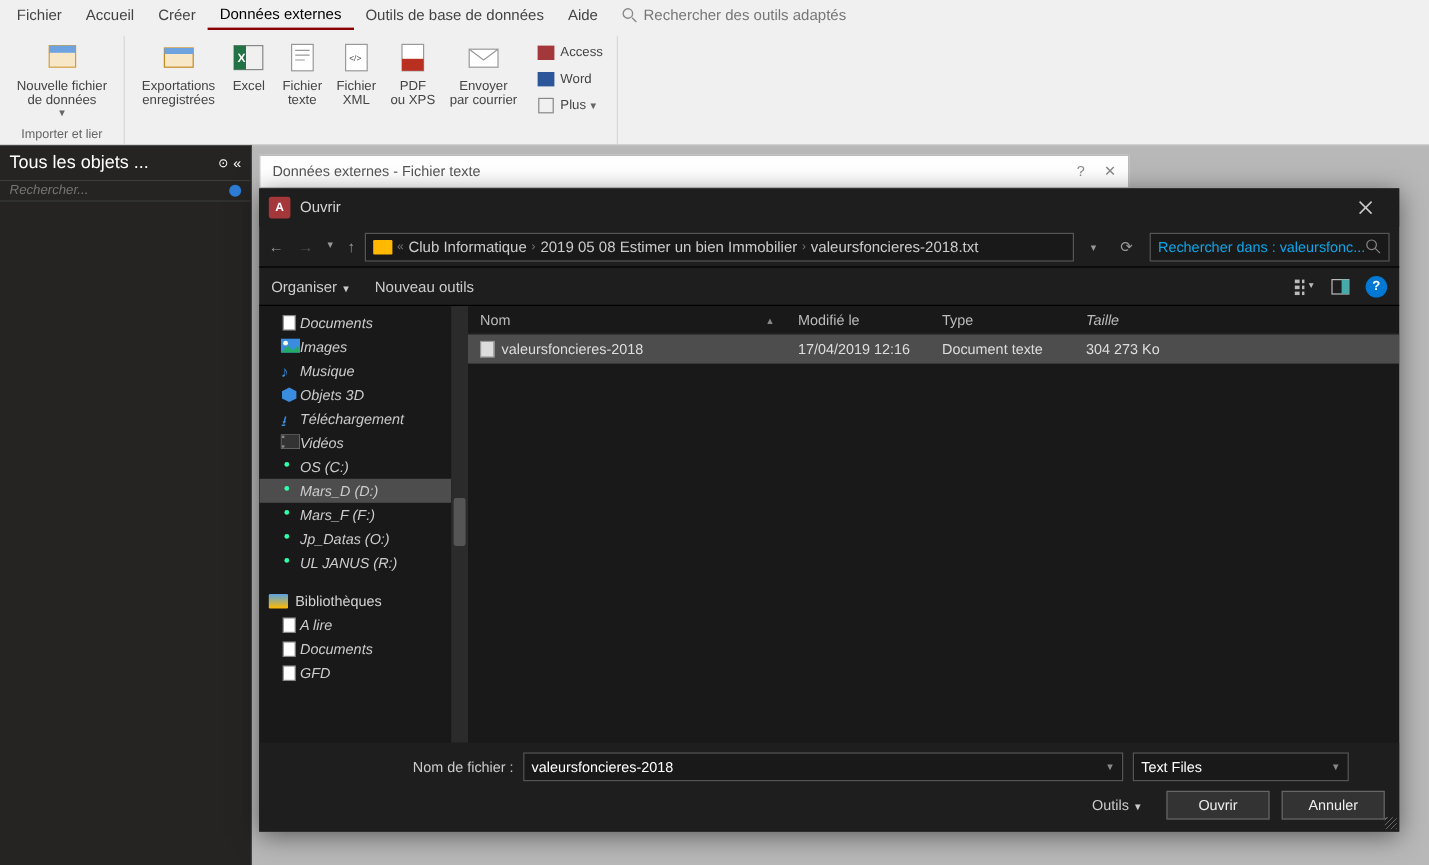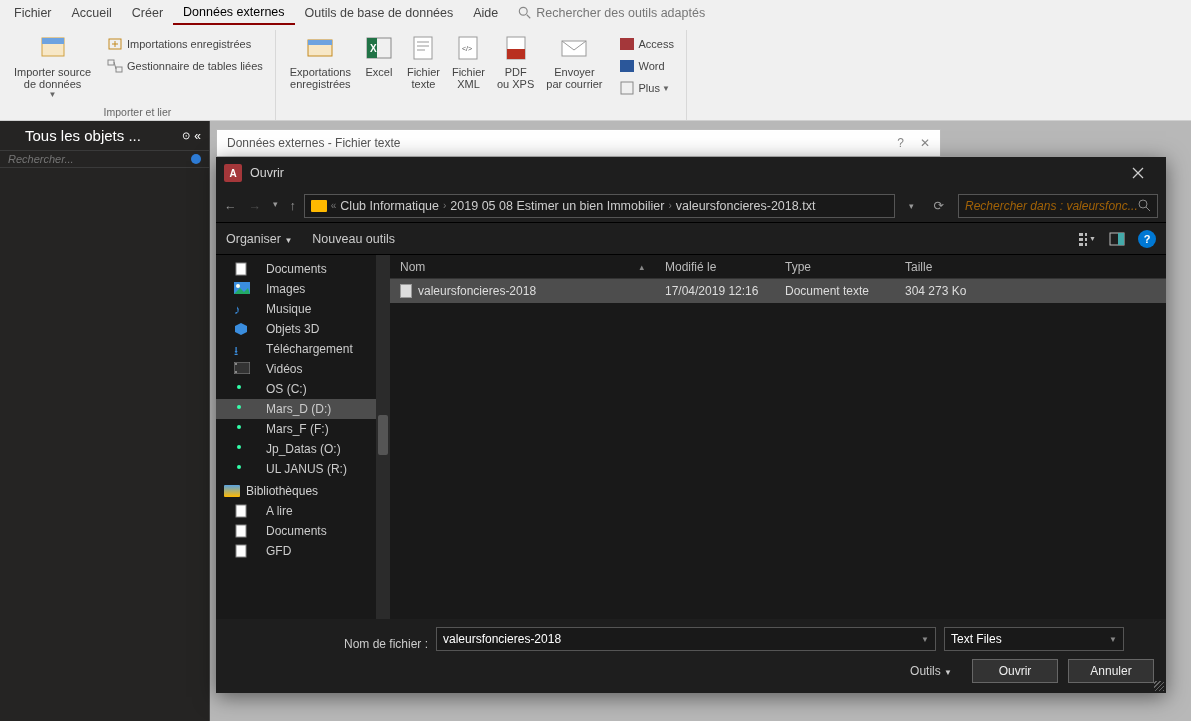--- a/index.html
+++ b/index.html
@@ -18,21 +18,21 @@
 .ribbon-group .content { display: flex; align-items: flex-start; flex: 1; }
 .ribbon-group .label { font-size: 10.5px; color: #666; text-align: center; padding: 2px 0; }
 .big-btn { display: flex; flex-direction: column; align-items: center; justify-content: center; padding: 2px 6px; font-size: 11px; color: #444; text-align: center; cursor: pointer; }
 .big-btn .ico { width: 32px; height: 32px; display: flex; align-items: center; justify-content: center; margin-bottom: 2px; }
 .small-btn { display: flex; align-items: center; font-size: 11px; color: #444; padding: 2px 4px; cursor: pointer; }
 .small-btn .ico { width: 16px; height: 16px; margin-right: 4px; }
 .stack { display: flex; flex-direction: column; justify-content: flex-start; gap: 2px; }
 
 
 .left-panel { position: absolute; left: 0; top: 121px; width: 210px; height: 600px; background: #252423; color: #d0d0d0; border-right: 1px solid #444; }
-.left-header { display: flex; align-items: center; justify-content: flex-end; padding: 6px 8px; font-size: 15px; color: #fff; gap: 41px; }
+.left-header { display: flex; align-items: center; justify-content: space-between; padding: 6px 8px; font-size: 15px; color: #fff; }
 .left-search { display: flex; align-items: center; padding: 2px 8px; border-top: 1px solid #3a3a3a; border-bottom: 1px solid #3a3a3a; }
 .left-search input { flex: 1; background: transparent; border: none; color: #aaa; font-size: 11px; font-style: italic; outline: none; }
 .go-dot { width: 10px; height: 10px; border-radius: 50%; background: #2e7cd6; }
 
 
 .main-area { position: absolute; left: 210px; top: 121px; width: 981px; height: 600px; background: #b8b8b8; }
 
 
 .wizard { position: absolute; left: 216px; top: 129px; width: 725px; height: 28px; background: #fff; border: 1px solid #bbb; display: flex; align-items: center; padding: 0 10px; font-size: 12px; color: #555; justify-content: space-between; }
 .wizard .wctrl { display: flex; gap: 16px; color: #888; }
@@ -45,55 +45,55 @@
 .filedlg-close { width: 40px; height: 28px; display: flex; align-items: center; justify-content: center; cursor: pointer; }
 
 .navrow { height: 34px; display: flex; align-items: center; gap: 8px; padding: 0 8px; border-bottom: 1px solid #000; }
 .nav-btns { display: flex; gap: 12px; color: #999; }
 .nav-btns span { cursor: pointer; }
 .breadcrumb { flex: 1; height: 24px; border: 1px solid #555; background: #191919; display: flex; align-items: center; padding: 0 6px; gap: 4px; overflow: hidden; }
 .breadcrumb .bc { color: #ccc; white-space: nowrap; cursor: pointer; }
 .breadcrumb .sep { color: #777; font-size: 10px; }
 .nav-refresh { padding: 0 6px; color: #999; }
 .nav-search { width: 200px; height: 24px; border: 1px solid #555; background: #191919; display: flex; align-items: center; padding: 0 6px; color: #888; }
-.nav-search span:first-child { flex: 1; font-style: italic; font-size: 12px; color: #a16207; }
+.nav-search span:first-child { flex: 1; font-size: 12px; color: #0ea5e9; }
 
 .toolbar { height: 32px; display: flex; align-items: center; justify-content: space-between; padding: 0 10px; border-bottom: 1px solid #000; }
 .toolbar .tleft { display: flex; gap: 20px; align-items: center; }
 .toolbar .tbtn { color: #ccc; cursor: pointer; }
 .toolbar .tright { display: flex; gap: 12px; align-items: center; }
 .view-ico { width: 18px; height: 18px; display: flex; align-items: center; justify-content: center; color: #bbb; cursor: pointer; }
 .help-ico { width: 18px; height: 18px; border-radius: 50%; background: #0078d4; color: #fff; font-size: 11px; font-weight: bold; display: flex; align-items: center; justify-content: center; }
 
 .filebody { flex: 1; display: flex; overflow: hidden; }
 .tree { width: 160px; background: #191919; overflow-y: auto; padding: 4px 0; }
-.tree-item { display: flex; align-items: flex-start; gap: 16px; padding: 3px 6px 3px 18px; color: #ccc; cursor: pointer; font-size: 12px; white-space: nowrap; }
+.tree-item { display: flex; align-items: flex-start; gap: 0; padding: 3px 6px 3px 18px; color: #ccc; cursor: pointer; font-size: 12px; white-space: nowrap; font-style: italic; }
 .tree-item.selected { background: #4d4d4d; }
 .tree-item .ti { width: 16px; height: 14px; display: inline-block; }
-.tree-section { padding: 3px 6px 3px 8px; font-size: 12px; display: flex; align-items: center; gap: 6px; margin-top: 2px; }
+.tree-section { padding: 3px 6px 3px 8px; font-size: 12px; display: flex; align-items: center; gap: 6px; margin-top: 12px; }
 .tree-scrollbar { width: 14px; background: #2b2b2b; position: relative; }
 .tree-thumb { position: absolute; left: 2px; width: 10px; height: 40px; background: #555; top: 160px; border-radius: 2px; }
 
 .listing { flex: 1; background: #191919; display: flex; flex-direction: column; }
 .cols { display: flex; height: 24px; border-bottom: 1px solid #333; align-items: center; font-size: 12px; color: #bbb; }
 .col { padding: 0 10px; border-right: 1px solid transparent; display: flex; align-items: center; gap: 4px; cursor: pointer; }
 .col.name { width: 265px; }
 .col.date { width: 120px; }
 .col.type { width: 120px; }
-.col.size { width: 80px; text-align: center; }
+.col.size { width: 80px; text-align: center; font-style: italic; }
 .sort-arrow { font-size: 9px; color: #888; }
 .filerow { display: flex; align-items: center; height: 24px; background: #4d4d4d; }
 .filerow .cell { padding: 0 10px; font-size: 12px; color: #ddd; overflow: hidden; white-space: nowrap; }
 .filerow .name { width: 265px; display: flex; align-items: center; gap: 6px; }
 .filerow .date { width: 120px; }
 .filerow .type { width: 120px; }
 .filerow .size { width: 80px; text-align: right; }
 
 .bottombar { background: #1e1e1e; padding: 8px 12px 10px; display: flex; flex-direction: column; gap: 8px; position: relative; }
-.fname-row { display: flex; align-items: flex-end; gap: 8px; }
+.fname-row { display: flex; align-items: center; gap: 8px; }
 .fname-label { width: 200px; text-align: right; color: #ccc; font-size: 12px; }
 .fname-input { width: 500px; height: 24px; background: #191919; border: 1px solid #555; color: #fff; padding: 0 6px; font-size: 12px; display: flex; align-items: center; justify-content: space-between; }
 .fname-filter { width: 180px; height: 24px; background: #191919; border: 1px solid #555; color: #fff; padding: 0 6px; font-size: 12px; display: flex; align-items: center; justify-content: space-between; }
 .btn-row { display: flex; justify-content: flex-end; gap: 10px; align-items: center; }
 .tools-btn { color: #ccc; font-size: 12px; padding: 4px 10px; cursor: pointer; }
 .dlg-btn { width: 86px; height: 24px; border: 1px solid #666; background: #333; color: #eee; font-size: 12px; display: flex; align-items: center; justify-content: center; cursor: pointer; }
 .resize-grip { position: absolute; right: 2px; bottom: 2px; width: 12px; height: 12px; }
 .resize-grip::before { content: ""; position: absolute; right: 0; bottom: 0; width: 10px; height: 10px; background: repeating-linear-gradient(-45deg, #666 0, #666 1px, transparent 1px, transparent 3px); }
 
 
@@ -126,44 +126,23 @@
 <div class="ribbon">
   <div class="ribbon-group">
     <div class="content">
       <div class="big-btn">
         <div class="ico">
             <svg width="30" height="28">
               <rect x="4" y="4" width="22" height="18" fill="#f7e7c6" stroke="#d0a040"></rect>
               <rect x="4" y="4" width="22" height="6" fill="#6ea3e0"></rect>
             </svg>
           </div>
-        <span style="white-space:pre-line">Importer source
+        <span style="white-space:pre-line">Nouvelle fichier
 de données</span>
         <span style="font-size:8px;color:#666">▼</span>
-      </div>
-      <div class="stack" style="margin-left:6px;padding-top:4px">
-        <div class="small-btn">
-          <span class="ico">
-              <svg width="16" height="16">
-                <rect x="2" y="3" width="12" height="10" fill="none" stroke="#c48a20"></rect>
-                <path d="M5 8 h6 M8 5 v6" stroke="#c48a20"></path>
-              </svg>
-            </span>
-          <span>Importations enregistrées</span>
-        </div>
-        <div class="small-btn">
-          <span class="ico">
-              <svg width="16" height="16">
-                <rect x="1" y="2" width="6" height="5" fill="none" stroke="#888"></rect>
-                <rect x="9" y="9" width="6" height="5" fill="none" stroke="#888"></rect>
-                <path d="M7 4 L9 11" stroke="#888"></path>
-              </svg>
-            </span>
-          <span>Gestionnaire de tables liées</span>
-        </div>
       </div>
     </div>
     <div class="label">Importer et lier</div>
   </div>
 
   <div class="ribbon-group">
     <div class="content">
       <div class="big-btn">
         <div class="ico">
             <svg width="30" height="28">

